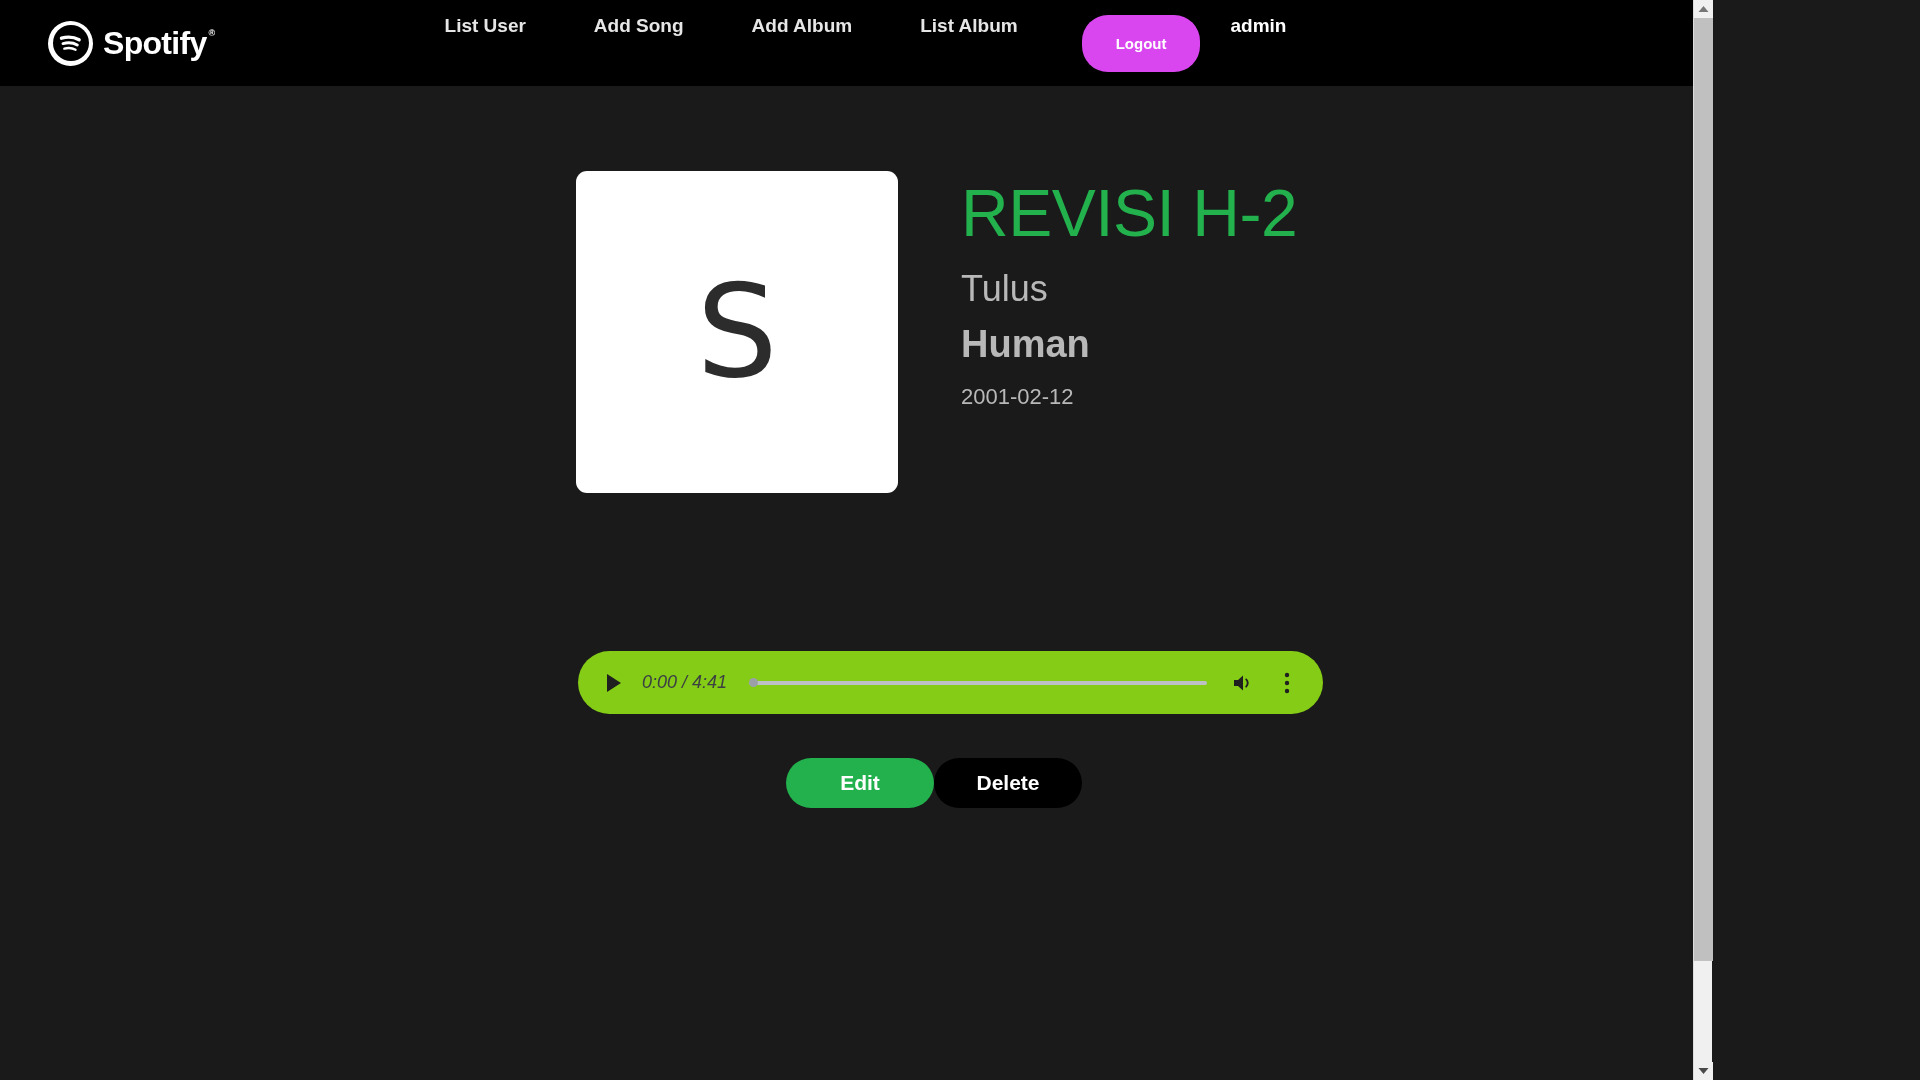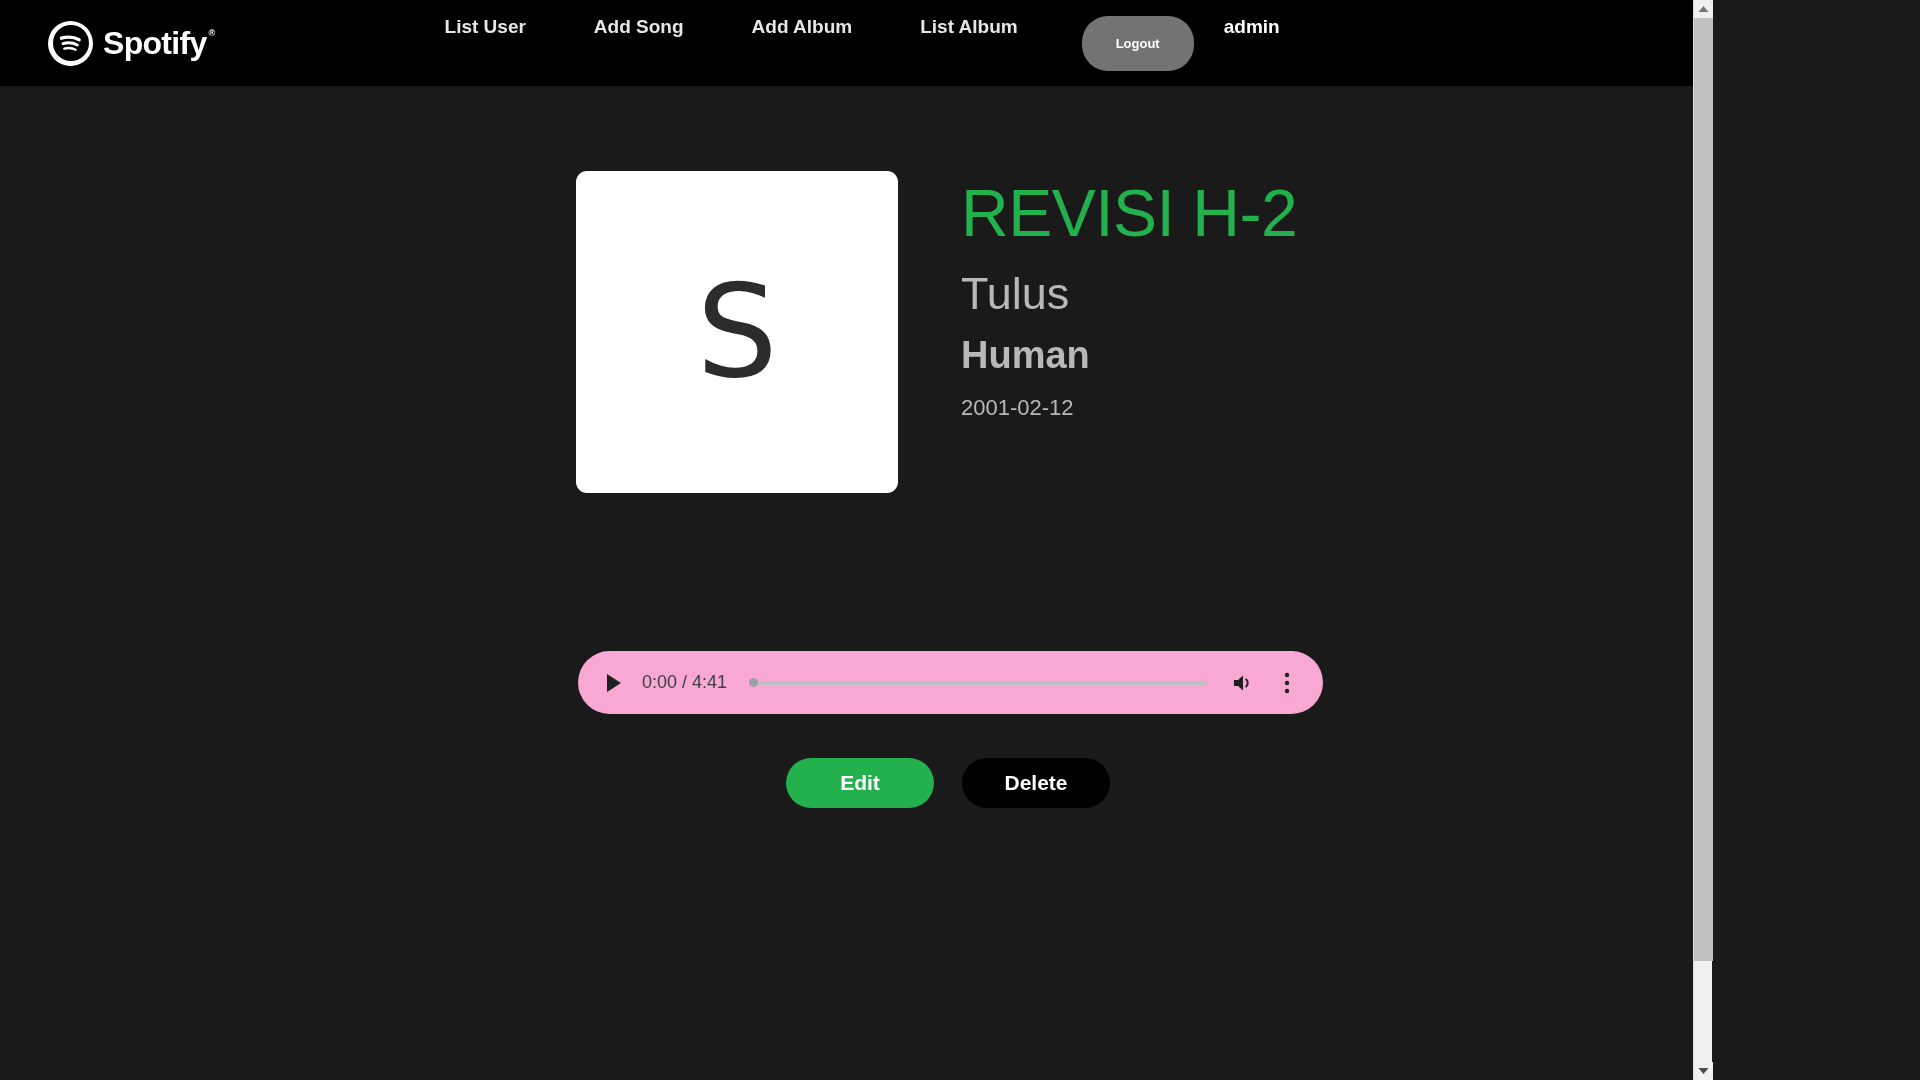--- a/index.html
+++ b/index.html
@@ -128,23 +128,23 @@
     font-size: 19px;
     font-weight: 700;
     text-decoration: none;
     padding: 0 34px;
     white-space: nowrap;
     cursor: pointer;
   }
 
   .logout-btn {
     margin-left: 30px;
-    background: #737373;
+    background: #d946ef;
     color: #ffffff;
-    font-size: 13px;
+    font-size: 15px;
     font-weight: 700;
     border: none;
     border-radius: 26px;
     padding: 20px 34px;
     cursor: pointer;
     font-family: "Liberation Sans", sans-serif;
     white-space: nowrap;
   }
 
   .admin-label {
@@ -191,21 +191,21 @@
   .song-title {
     color: #22b14c;
     font-size: 66px;
     font-weight: 400;
     line-height: 1.12;
     letter-spacing: -0.5px;
     white-space: nowrap;
   }
   .artist-name {
     color: #b8b8b8;
-    font-size: 45px;
+    font-size: 36px;
     font-weight: 400;
     line-height: 1.2;
     margin-top: 16px;
   }
   .genre-name {
     color: #b8b8b8;
     font-size: 27px;
     font-weight: 400;
     line-height: 1.2;
     margin-top: 14px;
@@ -225,25 +225,26 @@
     margin-top: 16px;
   }
 
   
   .audio-player {
     position: absolute;
     left: 578px;
     top: 565px;
     width: 745px;
     height: 63px;
-    background: #f9a8d4;
+    background: #84cc16;
     border-radius: 32px;
     display: flex;
     align-items: center;
     padding: 0 24px 0 22px;
+    font-style: italic;
   }
   .ap-play {
     width: 28px;
     height: 28px;
     display: flex;
     align-items: center;
     justify-content: center;
     cursor: pointer;
     flex: 0 0 auto;
   }
@@ -287,21 +288,20 @@
   }
   .ap-volume { width: 28px; height: 28px; }
   .ap-menu { width: 24px; height: 28px; margin-left: 18px; }
 
   
   .actions {
     position: absolute;
     left: 786px;
     top: 672px;
     display: flex;
-    gap: 28px;
     justify-content: center;
   }
   .btn {
     border: none;
     border-radius: 26px;
     color: #ffffff;
     font-family: "Liberation Sans", sans-serif;
     font-size: 21px;
     font-weight: 700;
     padding: 13px 0;

